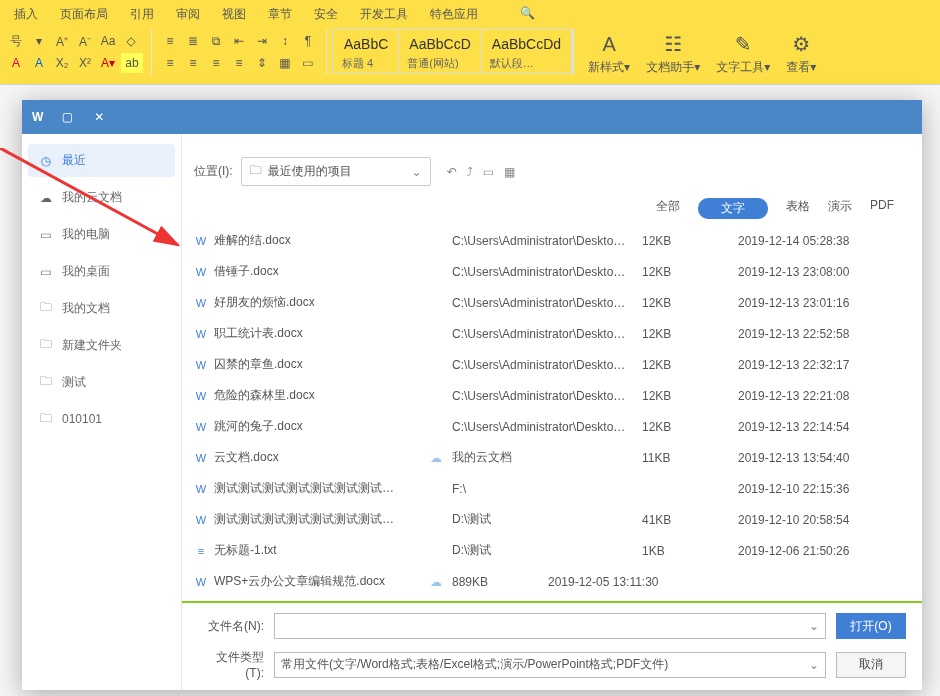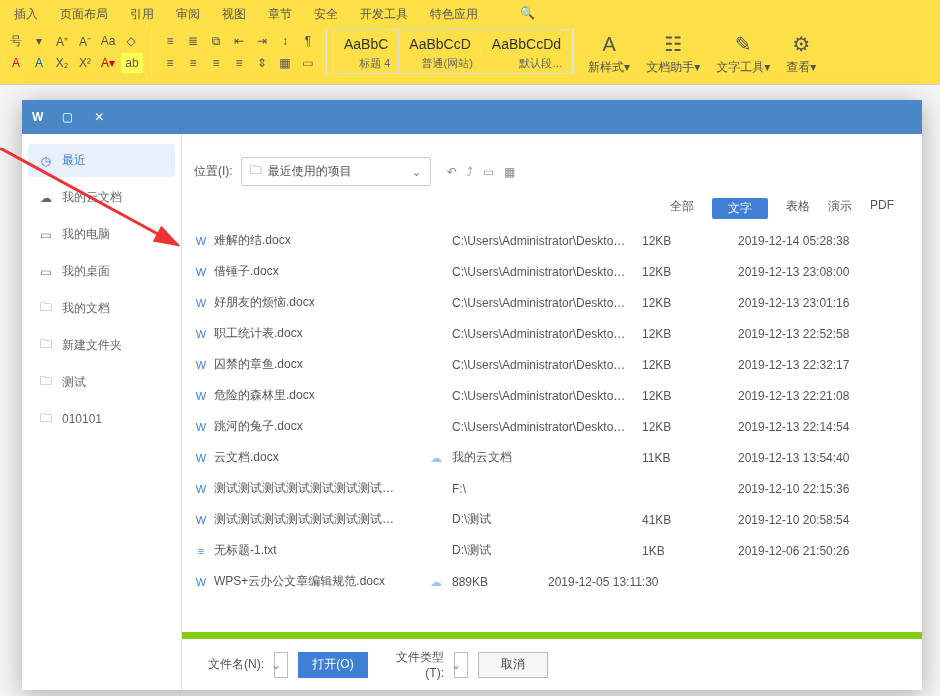--- a/index.html
+++ b/index.html
@@ -9,21 +9,21 @@
 .ribbon{background:#fde047;border-bottom:1px solid #d0d0d0;padding:2px 0 0}
 .ribbon-tabs{display:flex;gap:2px;padding:0 4px;color:#555}
 .ribbon-tabs span{padding:4px 10px}
 .ribbon-body{display:flex;align-items:flex-start;padding:2px 4px 6px;gap:6px}
 .rb-group{display:flex;flex-direction:column;gap:2px;border-right:1px solid #e3e3e3;padding:2px 8px 2px 2px}
 .rb-row{display:flex;gap:3px;align-items:center}
 .rb-btn{display:inline-flex;align-items:center;justify-content:center;width:20px;height:20px;color:#555}
 .rb-big{display:flex;flex-direction:column;align-items:center;gap:2px;padding:2px 8px;color:#555}
 .rb-big-icon{width:26px;height:26px;display:flex;align-items:center;justify-content:center;font-size:20px}
 .style-gal{display:flex;border:1px solid #ddd}
-.style-item{padding:2px 8px;border-right:1px solid #ddd;text-align:right}
+.style-item{padding:2px 8px;border-right:1px solid #ddd;text-align:left}
 .style-item .sample{font-size:14px;color:#333;padding:4px 2px}
 .style-item .lbl{color:#666;font-size:11px}
 
 
 .dialog{position:absolute;left:22px;top:100px;width:900px;height:590px;background:#fff;box-shadow:0 4px 24px rgba(0,0,0,.3);display:flex;flex-direction:column}
 .dlg-title{height:34px;background:#4a87c7;color:#fff;display:flex;align-items:center;padding:0 10px}
 .dlg-title .t-icon{margin-right:8px;font-weight:bold}
 .dlg-title .t-text{flex:1;font-size:13px}
 .dlg-title .win-btn{width:32px;height:32px;display:flex;align-items:center;justify-content:center;cursor:pointer}
 
@@ -34,40 +34,40 @@
 .sb-icon{width:16px;height:16px;display:flex;align-items:center;justify-content:center}
 
 .main{flex:1;display:flex;flex-direction:column;overflow:hidden}
 .loc-row{display:flex;align-items:center;gap:8px;padding:23px 12px 6px;color:#555}
 .loc-dd{display:flex;align-items:center;gap:6px;border:1px solid #ccc;padding:3px 8px;min-width:190px;border-radius:2px;position:relative}
 .loc-dd .chev{margin-left:auto;color:#888}
 .loc-icons{display:flex;gap:10px;margin-left:8px;color:#888}
 
 .filter-row{display:flex;gap:18px;justify-content:flex-end;padding:6px 28px 6px 12px;color:#555}
 .filter-row span{cursor:pointer}
-.filter-row .active{background:#3f7fd6;color:#fff;padding:2px 16px;border-radius:2px}
+.filter-row .active{background:#3f7fd6;color:#fff;padding:2px 23px;border-radius:10px}
 
 .headers{display:flex;background:#f7f7f7;border-top:1px solid #e6e6e6;border-bottom:1px solid #e6e6e6;color:#666}
 .headers>div{padding:6px 8px;border-right:1px solid #e6e6e6}
 .col-name{width:270px;padding-left:12px}
 .col-path{width:190px}
 .col-size{width:96px}
 .col-date{flex:1}
 .scroll-stub{width:16px;background:#f0f0f0}
 
 .list{flex:1;overflow-y:auto}
 .row{display:flex;align-items:center;padding:7px 0;color:#555;cursor:default}
 .row .c-name{width:270px;display:flex;align-items:center;gap:6px;padding-left:12px}
 .row .c-path{width:190px;display:flex;align-items:center;gap:6px}
 .row .c-size{width:96px}
 .row .c-date{flex:1}
 .file-icon{width:14px;height:14px;display:flex;align-items:center;justify-content:center;color:#3f7fd6;font-size:11px}
 .cloud-icon{color:#9ec5ea;margin-left:auto;margin-right:10px}
 
-.bottom{border-top:7px solid #84cc16;padding:10px 16px;display:flex;flex-direction:row;gap:10px}
+.bottom{border-top:2px solid #84cc16;padding:10px 16px;display:flex;flex-direction:column;gap:10px}
 .b-row{display:flex;align-items:center;gap:10px}
 .b-lbl{width:66px;color:#555;text-align:right}
 .b-input{flex:1;border:1px solid #bbb;height:26px;padding:0 6px;display:flex;align-items:center;color:#555;position:relative}
 .b-input .chev{position:absolute;right:6px;color:#888}
 .b-btn{width:70px;height:26px;border:1px solid #bbb;background:#f5f5f5;color:#444;cursor:pointer}
 .b-btn.primary{background:#3f7fd6;color:#fff;border-color:#3f7fd6}
 
 
 .arrow{position:absolute;left:0;top:148px;width:200px;height:100px;pointer-events:none;z-index:50}
 
@@ -354,20 +354,21 @@
         <div class="b-row">
           <span class="b-lbl">文件名(N):</span>
           <div class="b-input">
               <span class="chev">⌄</span>
             </div>
           <button class="b-btn primary">打开(O)</button>
         </div>
         <div class="b-row">
           <span class="b-lbl">文件类型(T):</span>
           <div class="b-input">
+            <span>常用文件(文字/Word格式;表格/Excel格式;演示/PowerPoint格式;PDF文件)</span>
             <span class="chev">⌄</span>
           </div>
           <button class="b-btn">取消</button>
         </div>
       </div>
     </div>
   </div>
 </div>
 
 </body></html>

